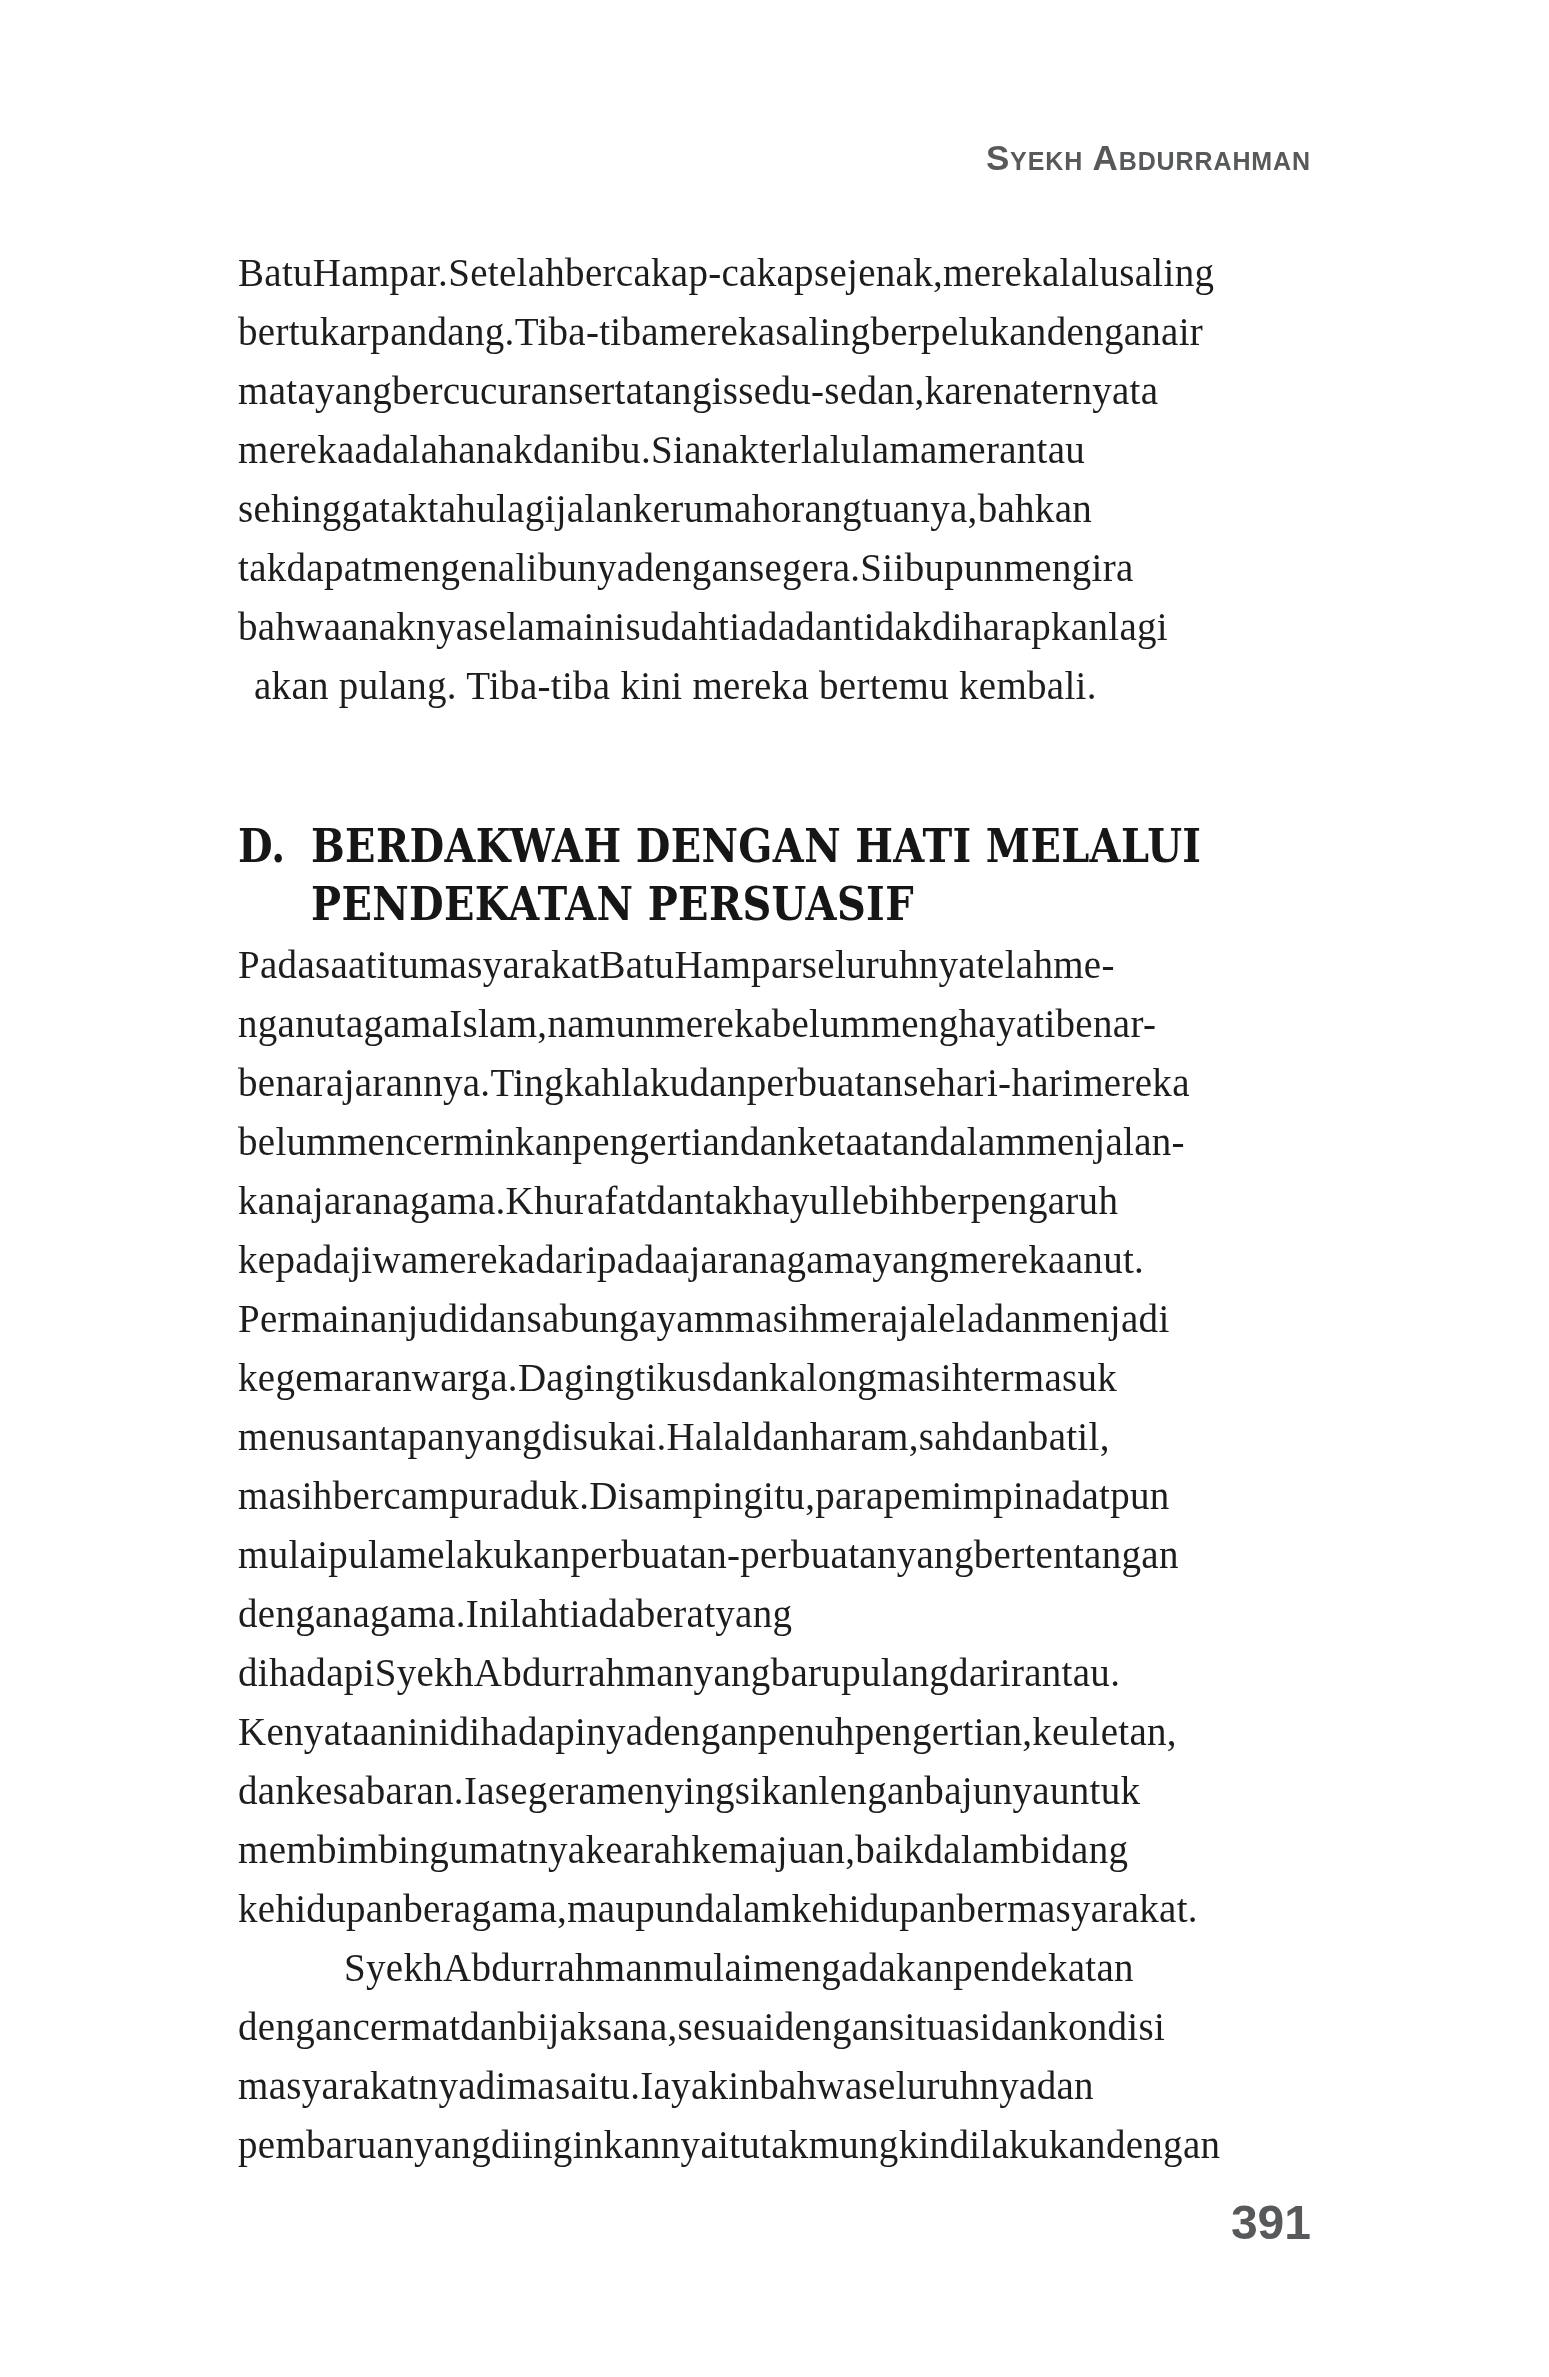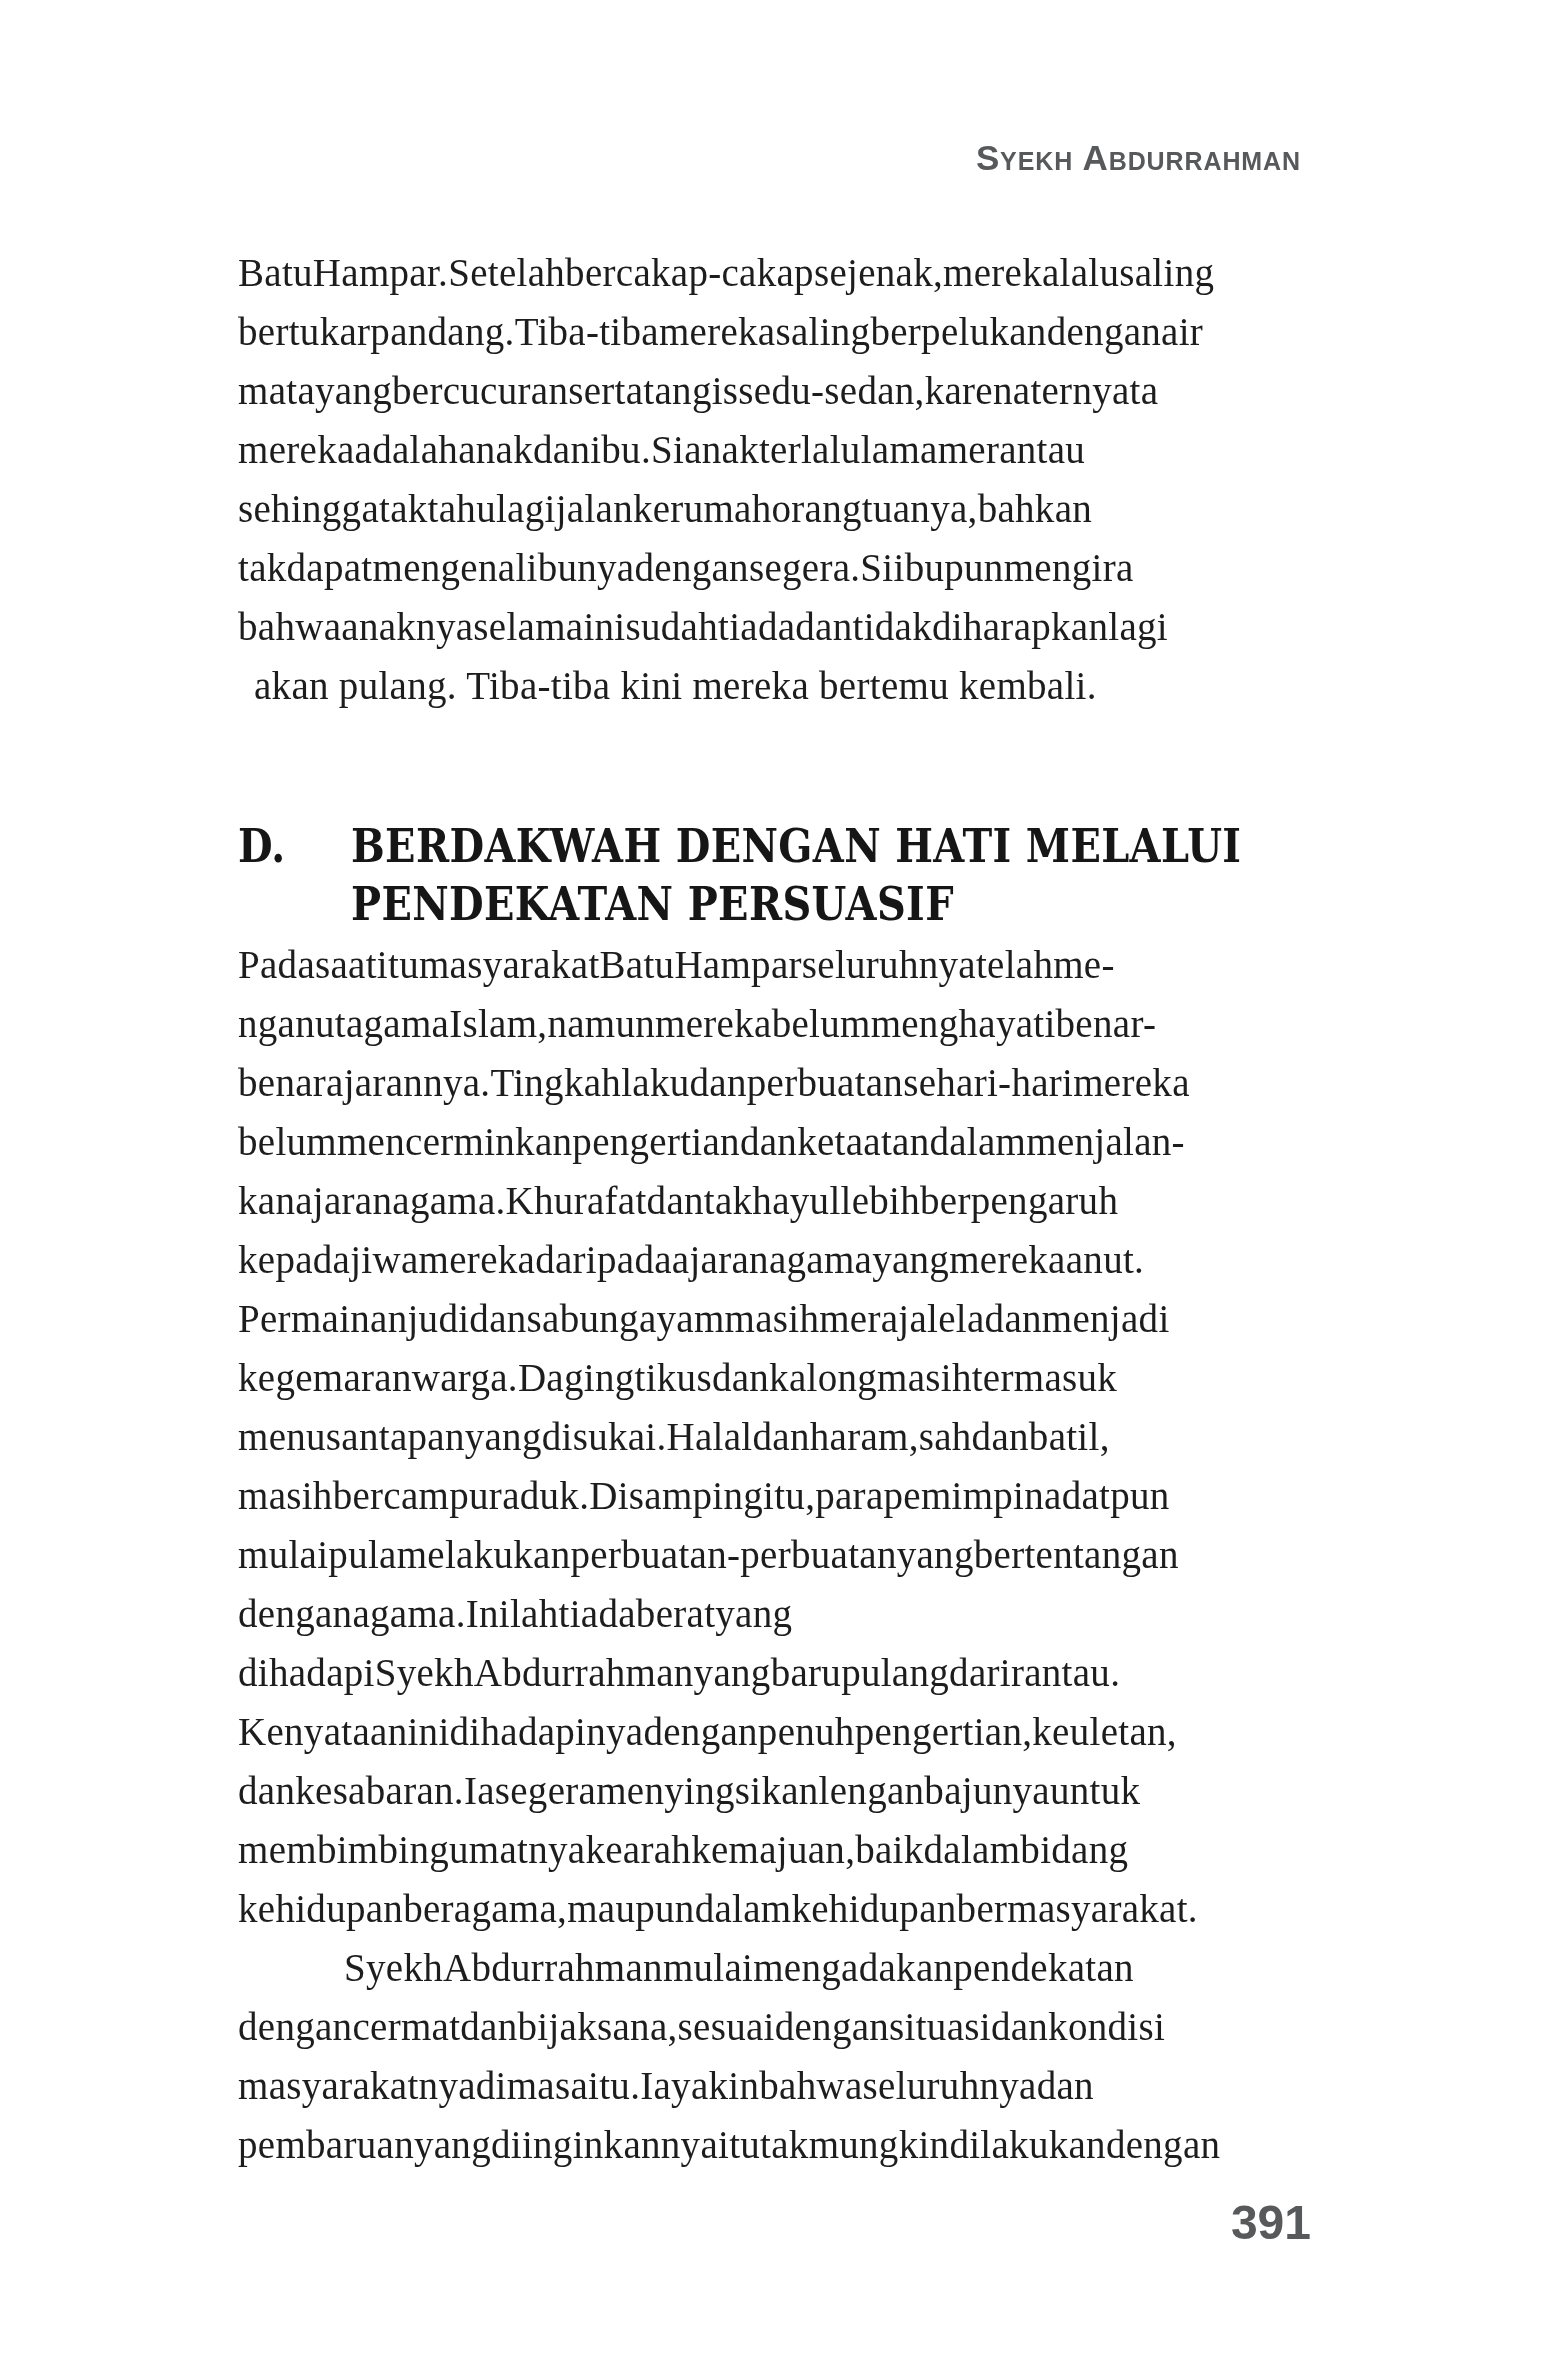--- a/index.html
+++ b/index.html
@@ -9,21 +9,21 @@
     height:2377px;
     background:#ffffff;
     margin:0 auto;
     overflow:hidden;
     font-family:"Liberation Serif","DejaVu Serif",serif;
     color:#1d1d1d;
   }
   .running-header{
     position:absolute;
     top:140px;
-    right:248px;
+    right:238px;
     font-family:"Liberation Sans","DejaVu Sans",sans-serif;
     font-weight:700;
     font-variant:small-caps;
     font-size:35px;
     line-height:1;
     letter-spacing:0.9px;
     color:#58595b;
   }
   .column{
     position:absolute;
@@ -53,21 +53,21 @@
     margin-bottom:1.8px;
     font-family:"DejaVu Serif","Liberation Serif",serif;
     font-weight:700;
     color:#161616;
   }
   .heading-label{
     flex:0 0 73px;
     font-size:47px;
     line-height:58px;
   }
-  .heading-lines{flex:1 1 auto;margin-left:40px;}
+  .heading-lines{flex:1 1 auto;}
   .heading-line{
     font-size:47px;
     line-height:58px;
     white-space:nowrap;
   }
   .heading-line .squeeze{
     display:inline-block;
     transform:scaleX(0.85);
     transform-origin:0 50%;
     letter-spacing:0.4px;

